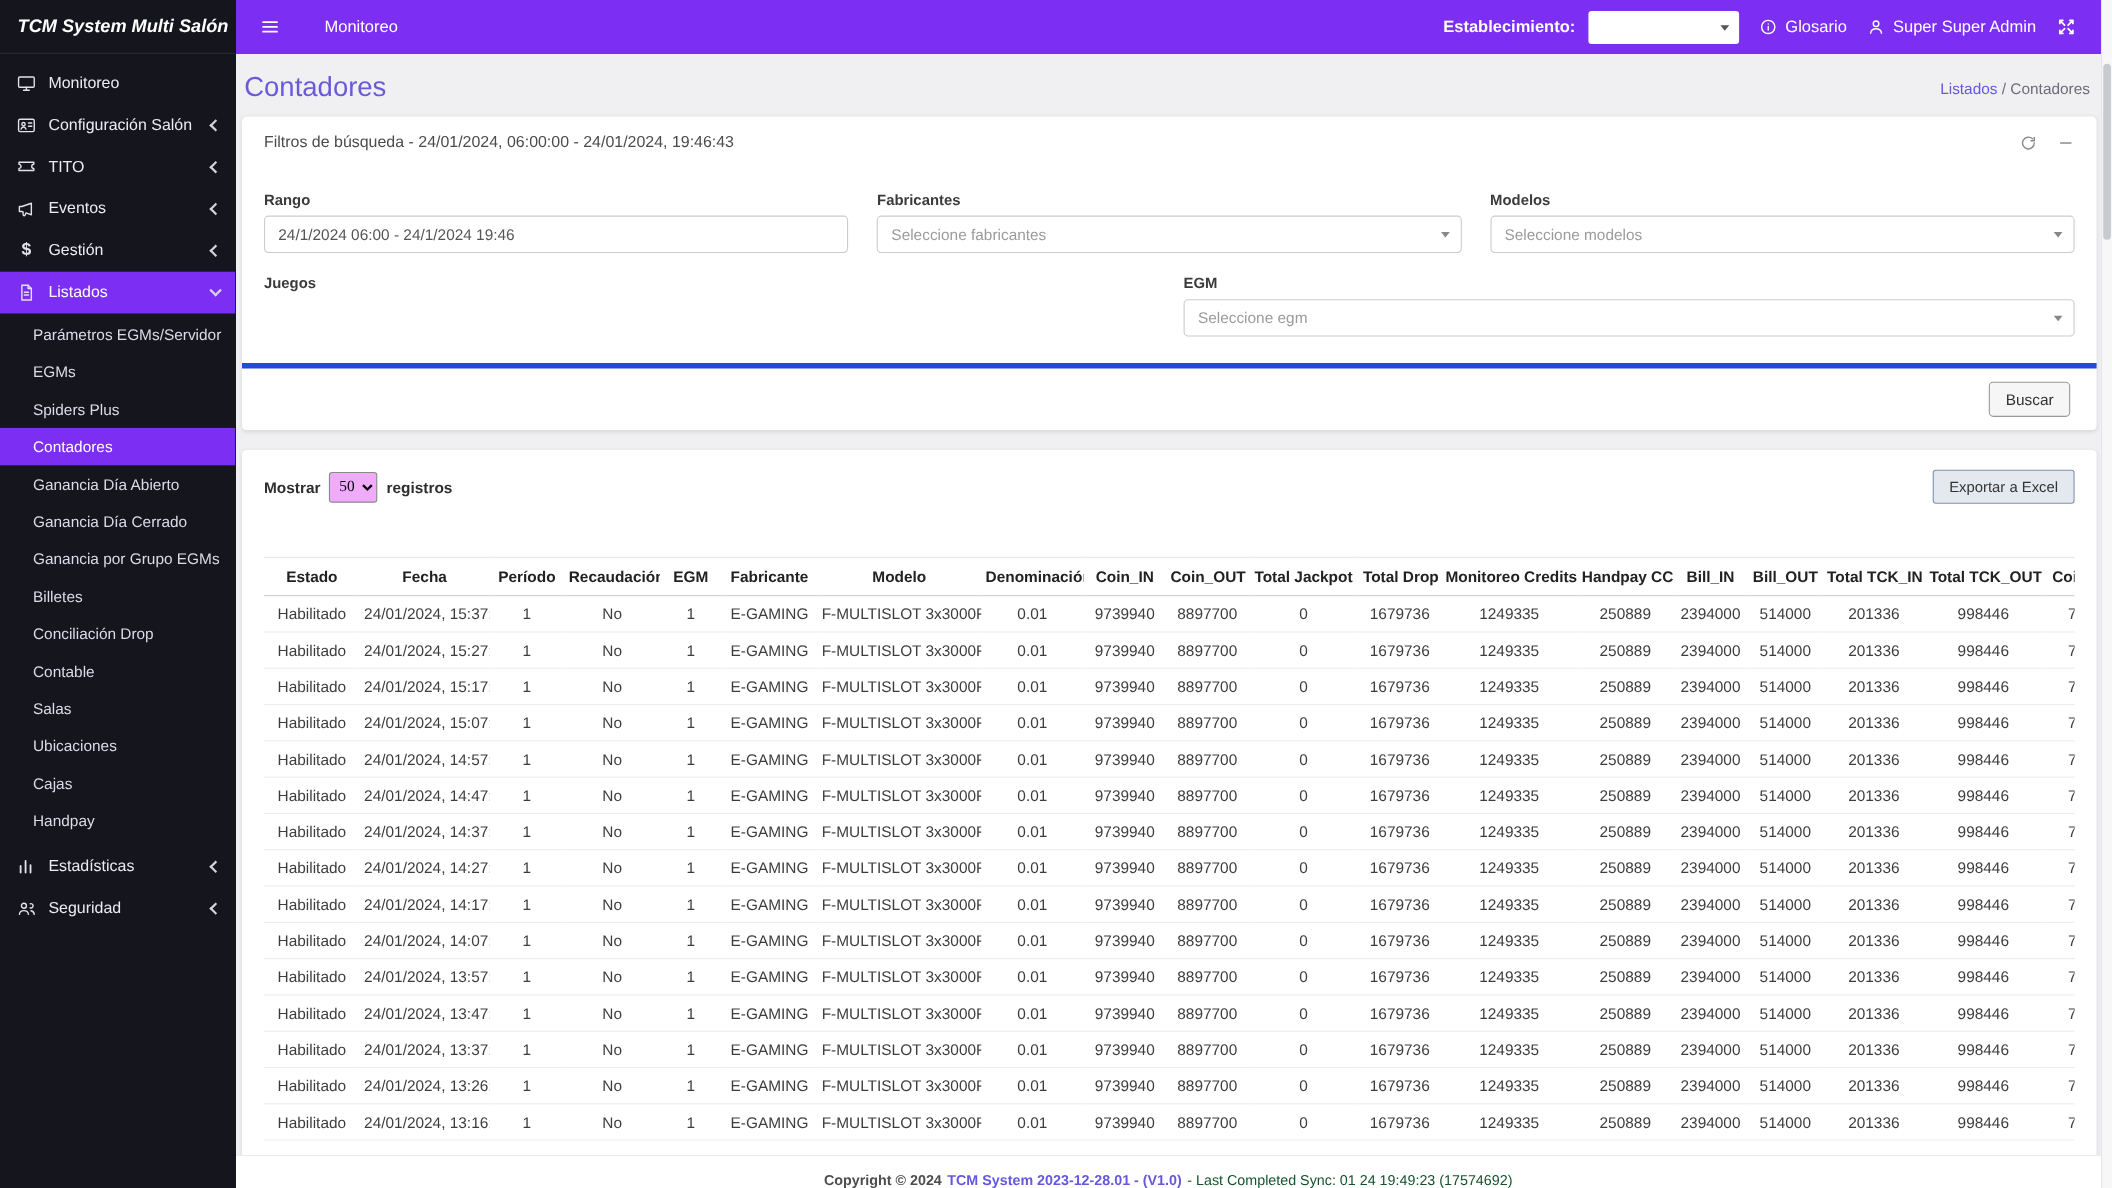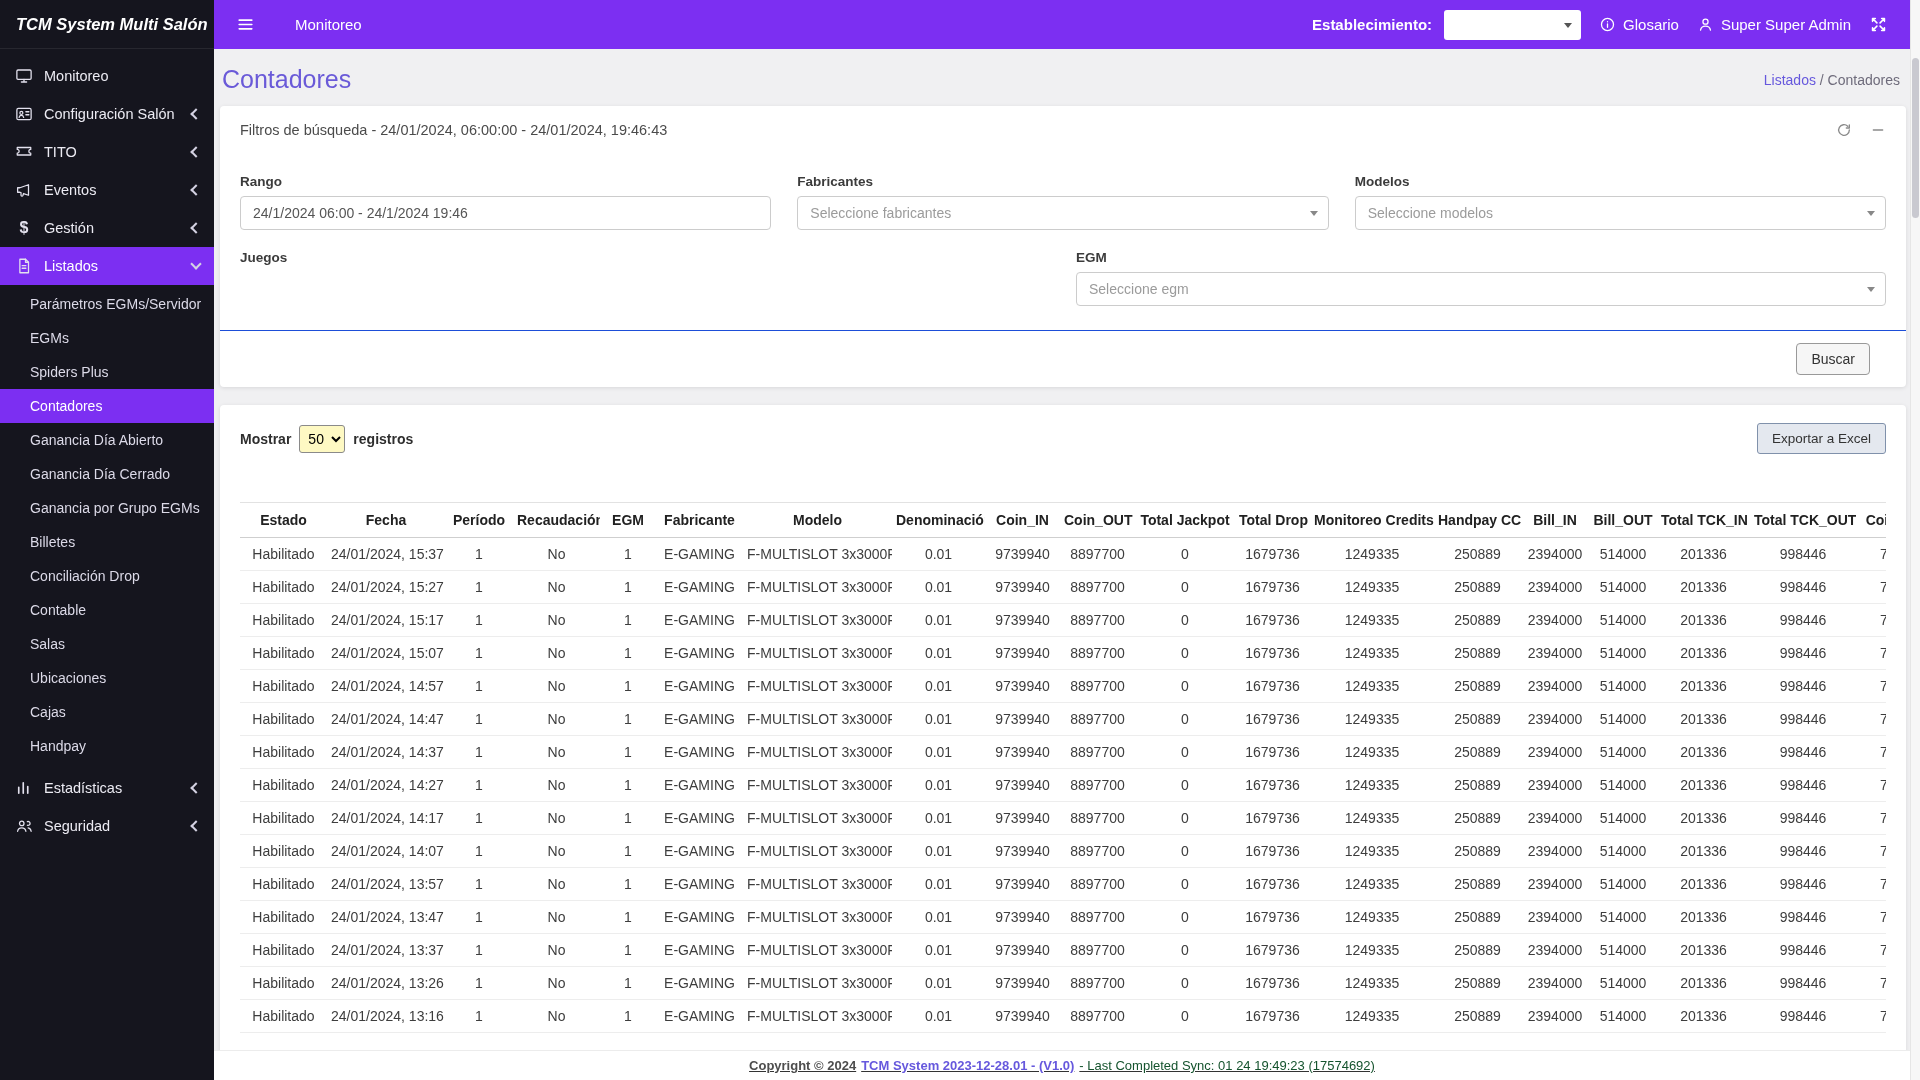--- a/index.html
+++ b/index.html
@@ -71,40 +71,40 @@
   .card-body { padding:20px 20px 24px; }
   .grid3 { display:grid; grid-template-columns:1fr 1fr 1fr; gap:26px; }
   .grid2 { display:grid; grid-template-columns:1fr 1fr; gap:26px; margin-top:20px; }
   .field label { display:block; font-size:13.5px; font-weight:700; color:#3b3b3b; margin-bottom:7px; }
   .input, .select { height:34px; border:1px solid #ccc; border-radius:4px; background:#fff;
     display:flex; align-items:center; padding:0 12px; font-size:14px; position:relative;
     color:#555; cursor:text; }
   .select { cursor:pointer; }
   .select .ph { color:#9b9b9b; }
   .select .caret { position:absolute; right:10px; }
-  .card-footer { border-top:1px solid #1d4ed8; padding:12px 36px; display:flex; justify-content:flex-end; }
+  .card-footer { border-top:5px solid #1d4ed8; padding:12px 24px; display:flex; justify-content:flex-end; }
   .btn { font-family:inherit; font-size:14px; padding:7px 14px; background:#f6f6f6;
     border:1px solid #999; border-radius:4px; color:#333; cursor:pointer; }
   .btn.export { background:#e4e8ef; border-color:#8091ab; font-size:13.5px; border-radius:3px; }
 
   .table-card { margin-top:18px; padding:18px 20px 30px; min-height:600px; }
   .controls { display:flex; align-items:center; justify-content:space-between; margin-bottom:48px; }
   .show { display:flex; align-items:center; gap:8px; font-size:14px; font-weight:700; color:#2e2e2e; }
   .show select { height:28px; border:1px solid #8a8a8a; border-radius:3px; font-size:14px;
-    font-family:Liberation Sans, sans-serif; background:#fef9c3; padding:0 4px; }
+    font-family:Liberation Serif, serif; background:#f0abfc; padding:0 4px; }
   .table-wrap { overflow:hidden; width:100%; }
   table { border-collapse:collapse; table-layout:fixed; width:1703px; font-size:14px; }
   th { font-weight:700; color:#212121; padding:9px 4px; text-align:center; white-space:nowrap;
     overflow:hidden; border-top:1px solid #e2e2e2; border-bottom:1px solid #cfcfcf; cursor:pointer; }
   td { color:#3d3d3d; padding:8px 4px; text-align:center; white-space:nowrap; overflow:hidden;
     border-bottom:1px solid #ededed; }
 
   .footer { position:fixed; left:214px; right:10px; bottom:0; height:30px; background:#fff;
-    border-top:1px solid #ececec; display:flex; align-items:center; justify-content:center;
-    gap:5px; font-size:13px; z-index:5;text-decoration:underline; }
+    border-top:1px solid #ececec; display:flex; align-items:flex-end; justify-content:center;
+    gap:5px; font-size:13px; z-index:5; }
   .f-pre { font-weight:700; color:#4d4d4d; }
   .f-link { font-weight:700; color: var(--link, #6658dd); cursor:pointer; }
   .f-suf { color:#14532d; }
 
   .scrollbar { position:fixed; top:0; right:0; bottom:0; width:10px; background:#f7f7f7;
     border-left:1px solid #e6e6e6; z-index:30; }
   .scroll-thumb { position:absolute; top:58px; left:1px; right:1px; height:160px;
     background:#c9c9d0; border-radius:4px; }
 </style>
 </head>

